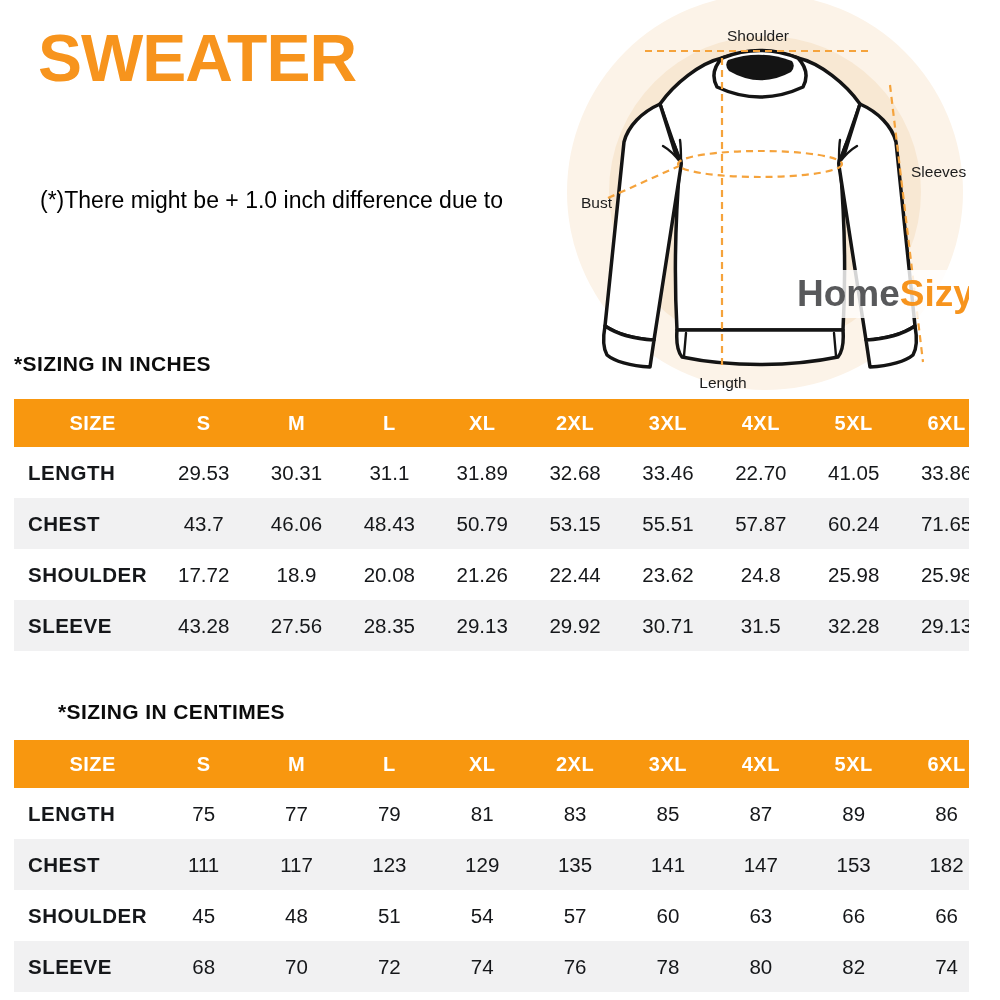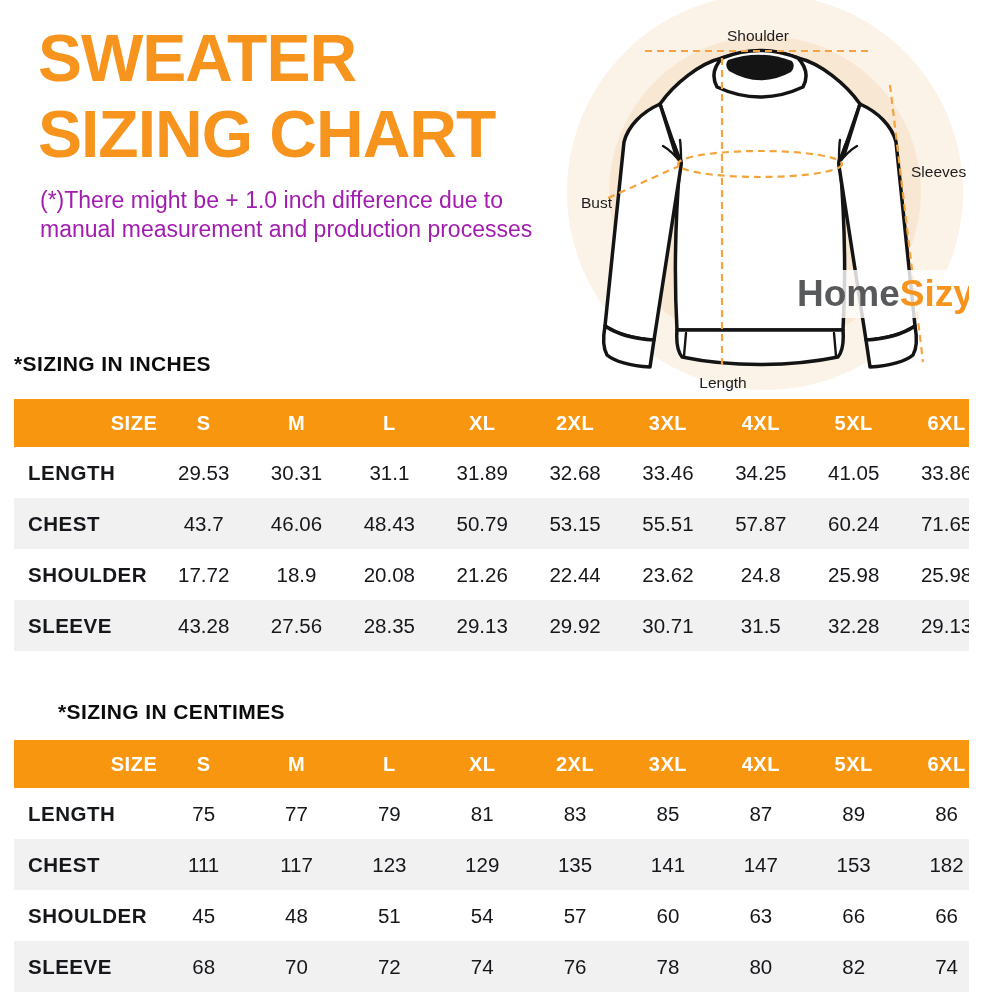--- a/index.html
+++ b/index.html
@@ -2,57 +2,55 @@
 <html><head>
 <meta charset="utf-8">
 <style>
   html,body{margin:0;padding:0;background:#fff;}
   .page{position:relative;width:969px;height:1000px;background:#fff;overflow:hidden;
         font-family:"Liberation Sans",sans-serif;color:#17181a;}
 
   
   .title{position:absolute;left:38px;top:20px;color:#F7941D;font-weight:bold;
          font-size:66px;line-height:76px;letter-spacing:-1px;}
-  .disclaimer{position:absolute;left:40px;top:186px;font-size:23px;line-height:29px;color:#a21caf;}
+  .disclaimer{position:absolute;left:40px;top:186px;font-size:23px;line-height:29px;color:#000000;text-align:center;}
 
   
   .diagram{position:absolute;left:560px;top:0;width:440px;height:400px;}
   .diagram svg{display:block;width:100%;height:100%;}
   .measure-label{font-size:15.5px;fill:#1c1c1c;}
   .logo-text{font-size:37px;font-weight:bold;}
 
   
   .section-title{position:absolute;left:14px;font-size:21px;font-weight:bold;
                  letter-spacing:.4px;color:#0c0c0c;}
   #inches-title{top:352px;text-align:right;}
   #cm-title{top:700px;margin-left:44px;}
   .size-table{position:absolute;left:14px;width:979px;border-collapse:collapse;
               table-layout:fixed;}
   #inches-table{top:399px;}
   #cm-table{top:740px;}
   .size-table th{background:#F8970F;color:#fff;font-weight:bold;font-size:20px;
                  height:48px;text-align:center;letter-spacing:.5px;padding:0;}
-  .size-table th:first-child{text-align:right;padding-left:14px;width:13.2%;}
+  .size-table th:first-child{text-align:center;padding-left:14px;width:13.2%;}
   .size-table td{height:51px;font-size:20.5px;text-align:center;color:#15171a;padding:0;}
   .size-table td.rowlabel{text-align:left;padding-left:14px;font-weight:600;letter-spacing:.5px;}
   .size-table tbody tr:nth-child(even){background:#f1f1f2;}
 </style>
 </head>
 <body>
 
 <div class="page">
 
   <div class="title">
     <div>SWEATER</div>
-    <div>SIZING CHART</div>
   </div>
 
   <div class="disclaimer">
     <div>(*)There might be + 1.0 inch difference due to</div>
-    <div>manual measurement and production processes</div>
   </div>
 
   <div class="diagram">
     <svg viewBox="0 0 440 400">
 
       <circle cx="205" cy="192" r="198" fill="#FCF3E8"></circle>
       <circle cx="205" cy="192" r="156" fill="#F8E8D3"></circle>
 
       <g stroke="#141414" stroke-width="3.5" fill="#ffffff" stroke-linejoin="round" stroke-linecap="round">
 
@@ -118,21 +116,21 @@
       </thead>
     <tbody>
         <tr>
           <td class="rowlabel">LENGTH</td>
           <td>29.53</td>
           <td>30.31</td>
           <td>31.1</td>
           <td>31.89</td>
           <td>32.68</td>
           <td>33.46</td>
-          <td>34.25</td>
+          <td>22.70</td>
           <td>41.05</td>
           <td>33.86</td>
         </tr>
         <tr>
           <td class="rowlabel">CHEST</td>
           <td>43.7</td>
           <td>46.06</td>
           <td>48.43</td>
           <td>50.79</td>
           <td>53.15</td>

